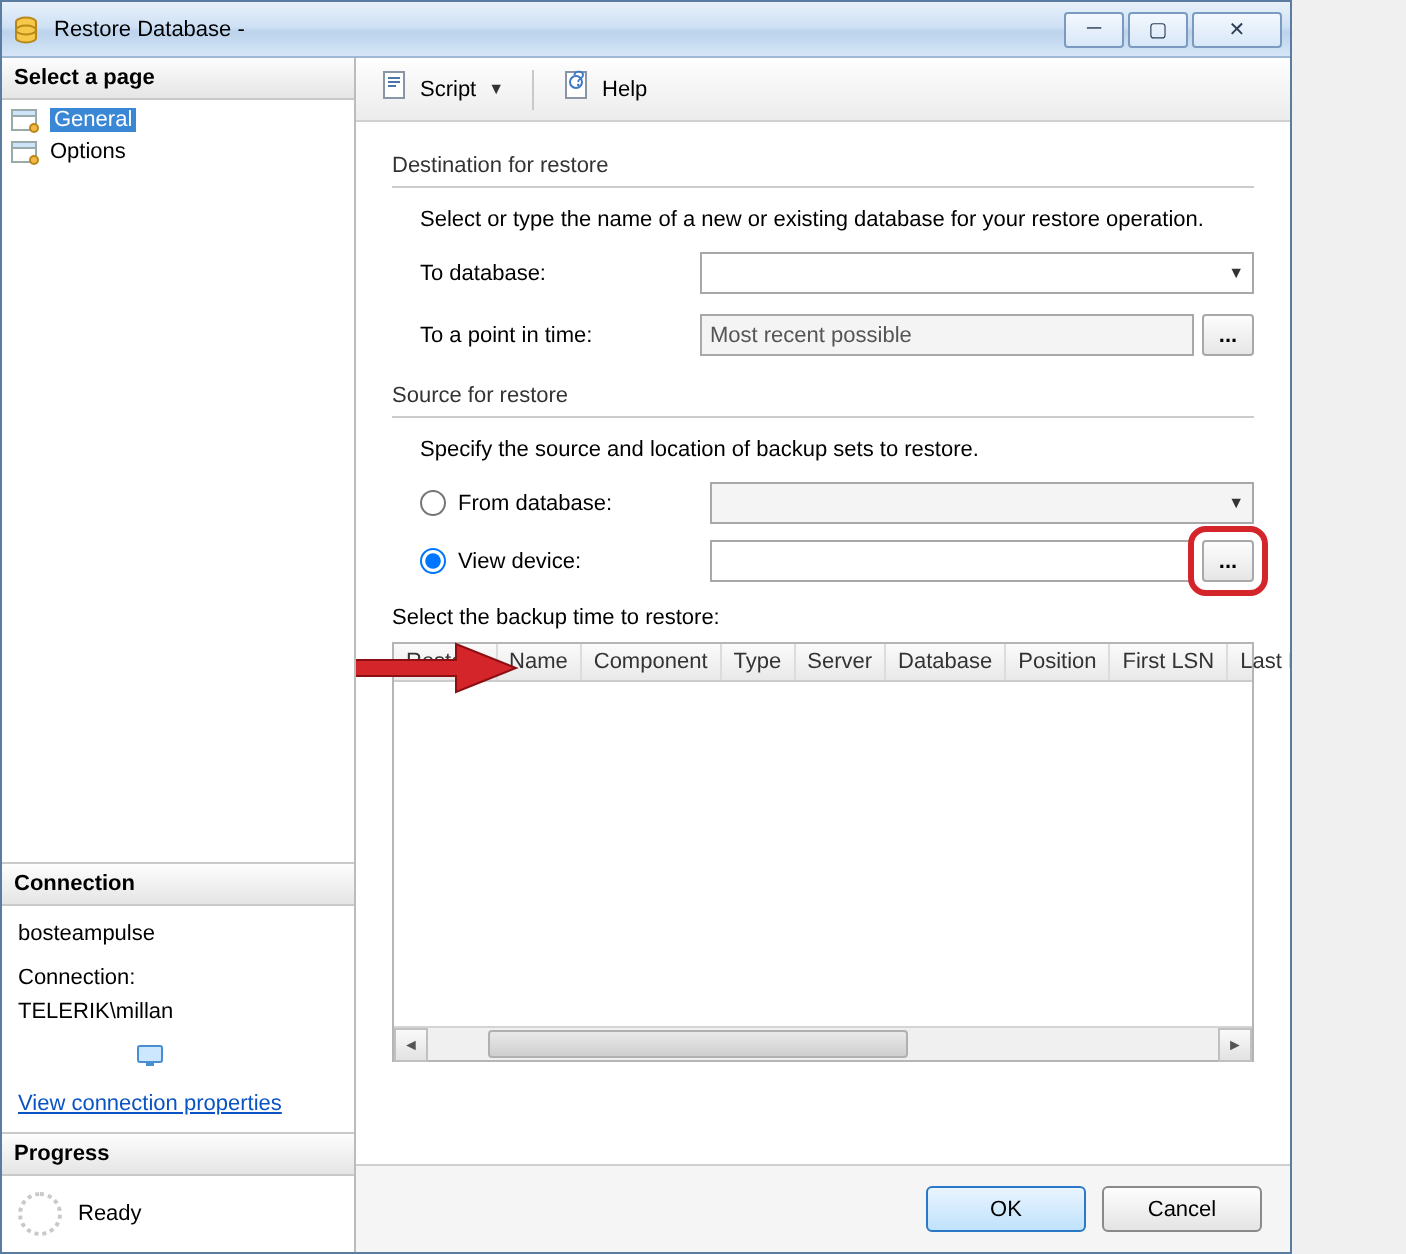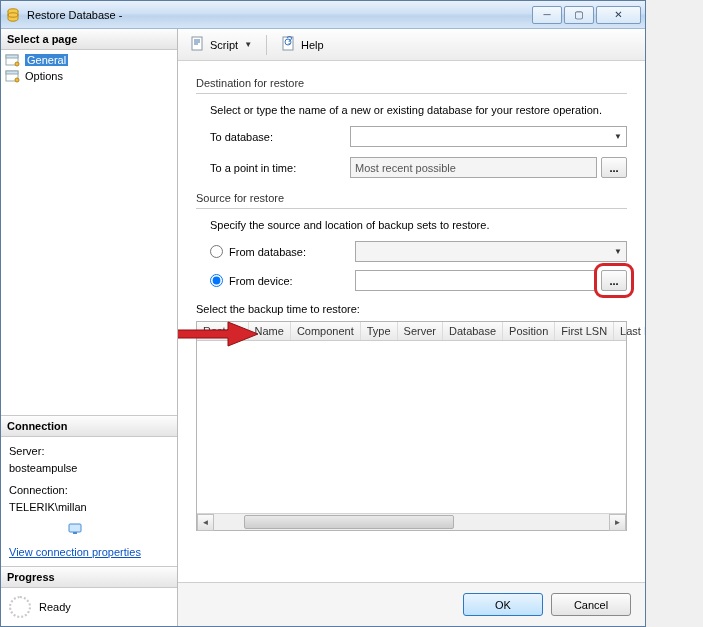--- a/index.html
+++ b/index.html
@@ -116,21 +116,20 @@
                 <circle cx="12" cy="11" r="2" fill="#f4b942" stroke="#b88918"></circle>
               </svg>
             </span>
           <span class="lbl">Options</span>
         </div>
       </div>
 
       <div class="conn-sec">
         <div class="panel-head">Connection</div>
         <div class="conn-body">
-          <div>Server:</div>
           <div style="margin-bottom:6px;">bosteampulse</div>
           <div>Connection:</div>
           <div style="margin-bottom:8px;">TELERIK\millan</div>
           <a class="link">
             <span><svg width="14" height="12" viewBox="0 0 14 12">
                   <rect x="1" y="1" width="12" height="8" rx="1" fill="#cde7ff" stroke="#4a8ed2"></rect>
                   <rect x="5" y="9" width="4" height="2" fill="#4a8ed2"></rect>
                 </svg></span>
             <span>View connection properties</span>
           </a>
@@ -203,21 +202,21 @@
           <input type="radio" name="src" style="">
           <div class="radio-label">From database:</div>
           <div class="combo disabled">
             <span></span>
               <span class="arrow">▼</span>
           </div>
         </div>
 
         <div class="radio-row" style="margin-top:8px;">
           <input type="radio" name="src" checked="" style="">
-          <div class="radio-label">From device:</div>
+          <div class="radio-label">View device:</div>
           <div class="textbox">
             <span></span>
           </div>
           <div class="ellipsis-btn boxed">...</div>
         </div>
 
         <div style="margin:12px 0 2px 0;">Select the backup time to restore:</div>
 
         <div class="grid-wrap">
           <div class="grid-head">

